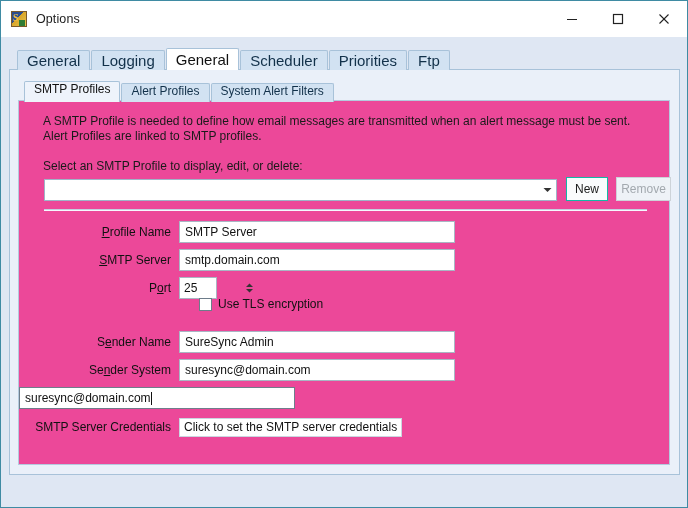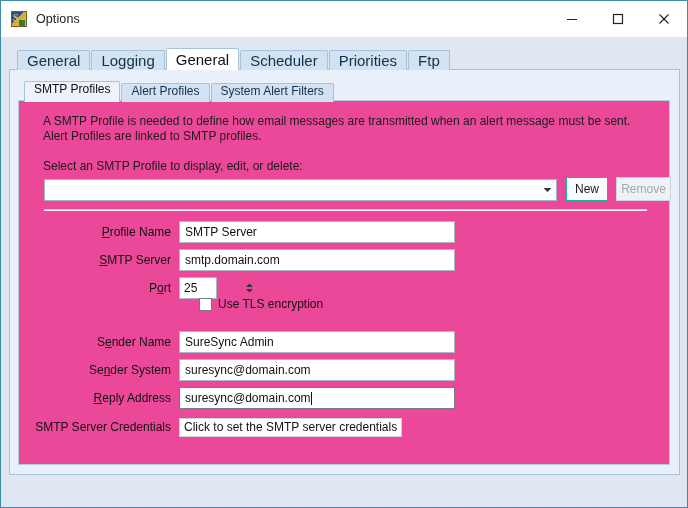--- a/index.html
+++ b/index.html
@@ -523,21 +523,20 @@
         </div>
 
         <div class="form-row" style="top:258px; width:100%;">
           <div class="form-label"><span>Se</span><u>n</u><span>der System</span></div>
           <div class="field wide">
               <span>suresync@domain.com</span>
             </div>
         </div>
 
         <div class="form-row" style="top:286px; width:100%;">
-          <div class="form-label"><u>R</u><span>eply Address</span></div>
           <div class="field wide focused">
               <span>suresync@domain.com</span>
               <span class="caret"></span>
             </div>
         </div>
 
         <div class="form-row" style="top:315px; width:100%;">
           <div class="form-label">SMTP Server Credentials</div>
           <div class="cred-box">
               <span>Click to set the SMTP server credentials</span>

